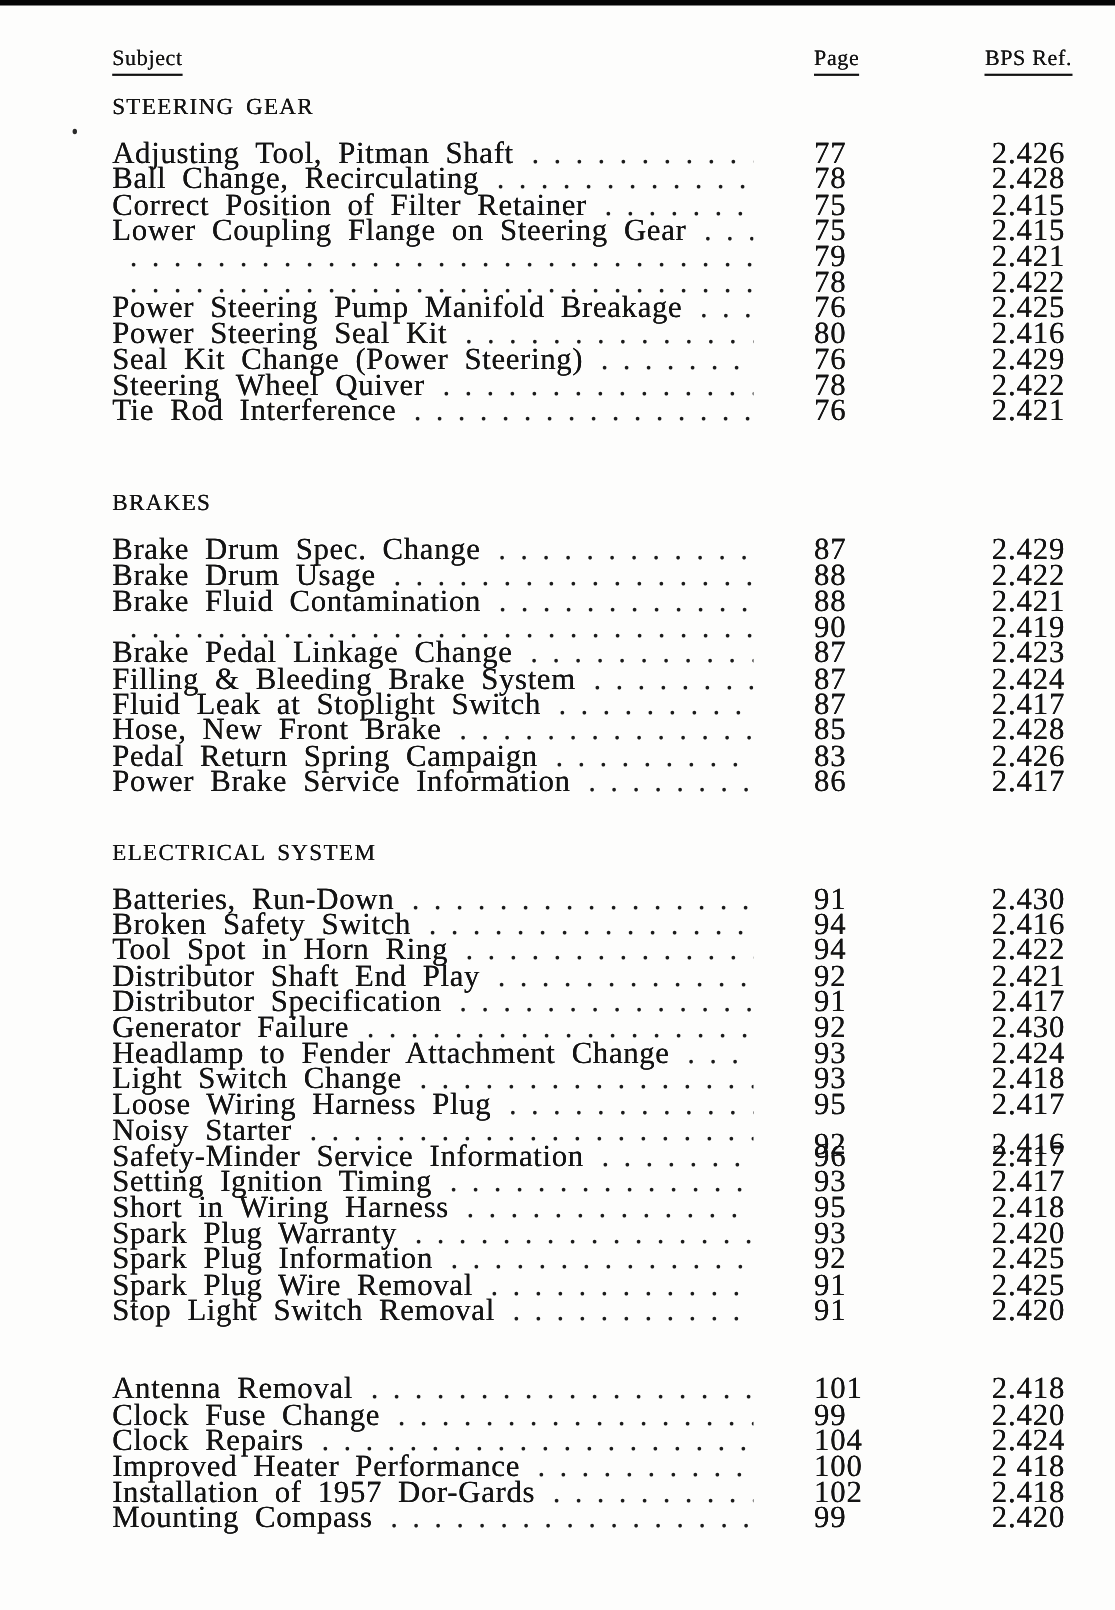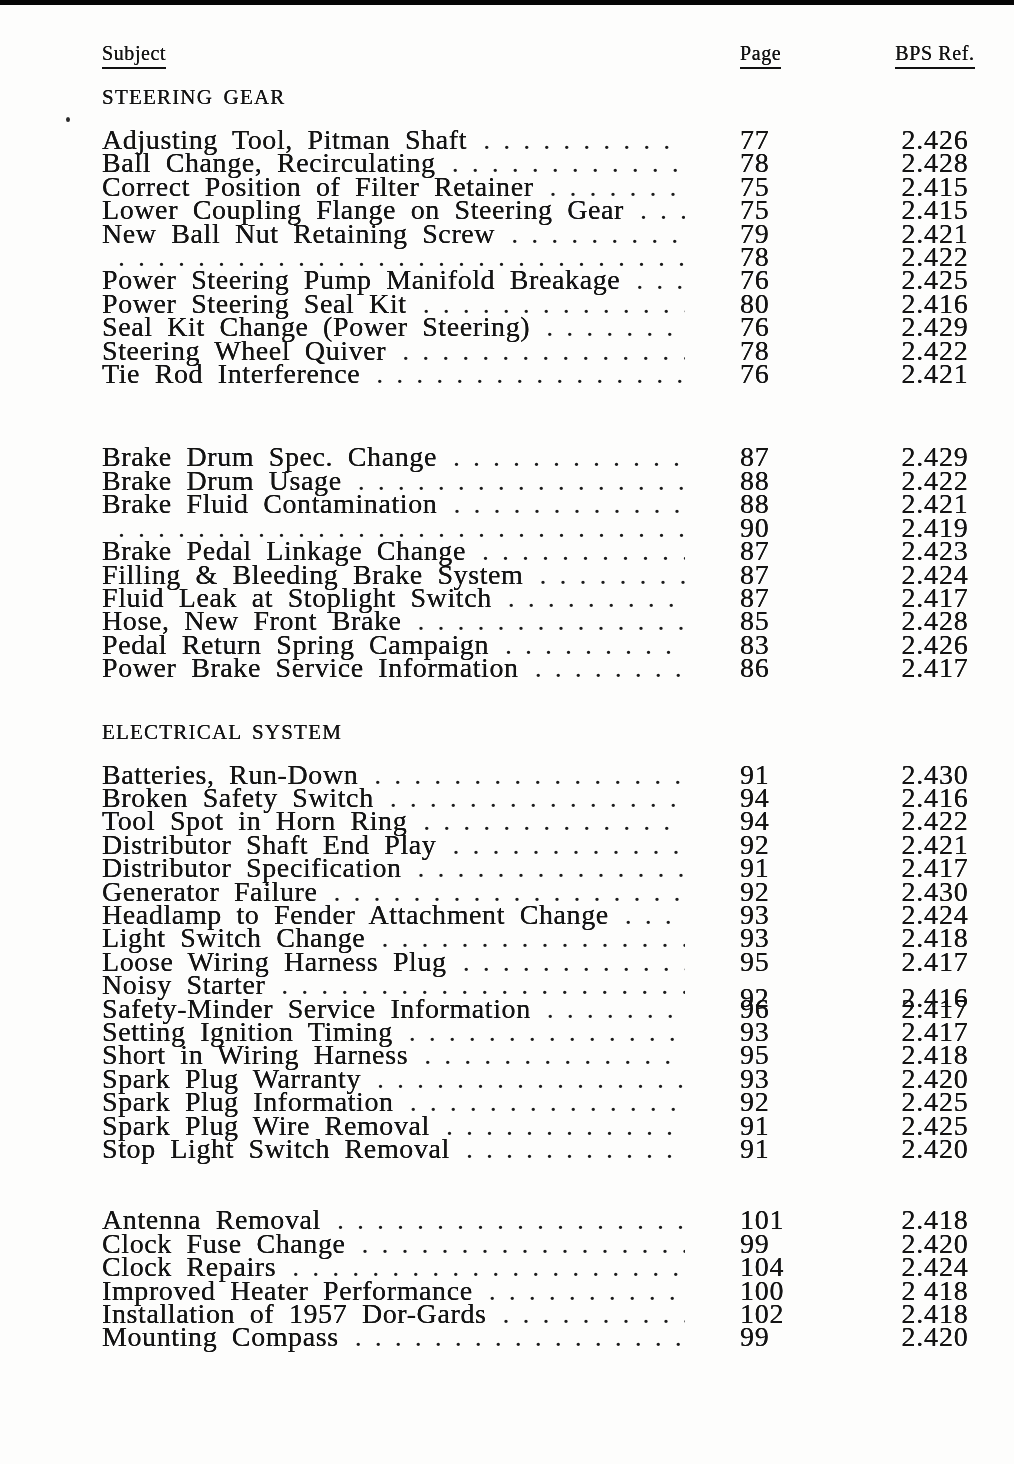--- a/index.html
+++ b/index.html
@@ -118,21 +118,20 @@
           <span class="col-page entry-page">75</span>
           <span class="col-ref entry-ref">2.415</span>
         </div>
         <div class="toc-row">
           <span class="entry-subject">Lower Coupling Flange on Steering Gear</span>
           <span class="dots">. . . . . . . . . . . . . . . . . . . . . . . . . . . . . . . . . . . . . . . . . . . . . . . . . . . . . . . . . . . . </span>
           <span class="col-page entry-page">75</span>
           <span class="col-ref entry-ref">2.415</span>
         </div>
         <div class="toc-row">
-          <span class="entry-subject">New Ball Nut Retaining Screw</span>
           <span class="dots">. . . . . . . . . . . . . . . . . . . . . . . . . . . . . . . . . . . . . . . . . . . . . . . . . . . . . . . . . . . . </span>
           <span class="col-page entry-page">79</span>
           <span class="col-ref entry-ref">2.421</span>
         </div>
         <div class="toc-row">
           <span class="dots">. . . . . . . . . . . . . . . . . . . . . . . . . . . . . . . . . . . . . . . . . . . . . . . . . . . . . . . . . . . . </span>
           <span class="col-page entry-page">78</span>
           <span class="col-ref entry-ref">2.422</span>
         </div>
         <div class="toc-row">
@@ -160,20 +159,21 @@
           <span class="col-ref entry-ref">2.422</span>
         </div>
         <div class="toc-row">
           <span class="entry-subject">Tie Rod Interference</span>
           <span class="dots">. . . . . . . . . . . . . . . . . . . . . . . . . . . . . . . . . . . . . . . . . . . . . . . . . . . . . . . . . . . . </span>
           <span class="col-page entry-page">76</span>
           <span class="col-ref entry-ref">2.421</span>
         </div>
       </section>
       <section class="toc-section">
+        <h2 class="section-title">BRAKES</h2>
         <div class="toc-row">
           <span class="entry-subject">Brake Drum Spec. Change</span>
           <span class="dots">. . . . . . . . . . . . . . . . . . . . . . . . . . . . . . . . . . . . . . . . . . . . . . . . . . . . . . . . . . . . </span>
           <span class="col-page entry-page">87</span>
           <span class="col-ref entry-ref">2.429</span>
         </div>
         <div class="toc-row">
           <span class="entry-subject">Brake Drum Usage</span>
           <span class="dots">. . . . . . . . . . . . . . . . . . . . . . . . . . . . . . . . . . . . . . . . . . . . . . . . . . . . . . . . . . . . </span>
           <span class="col-page entry-page">88</span>

